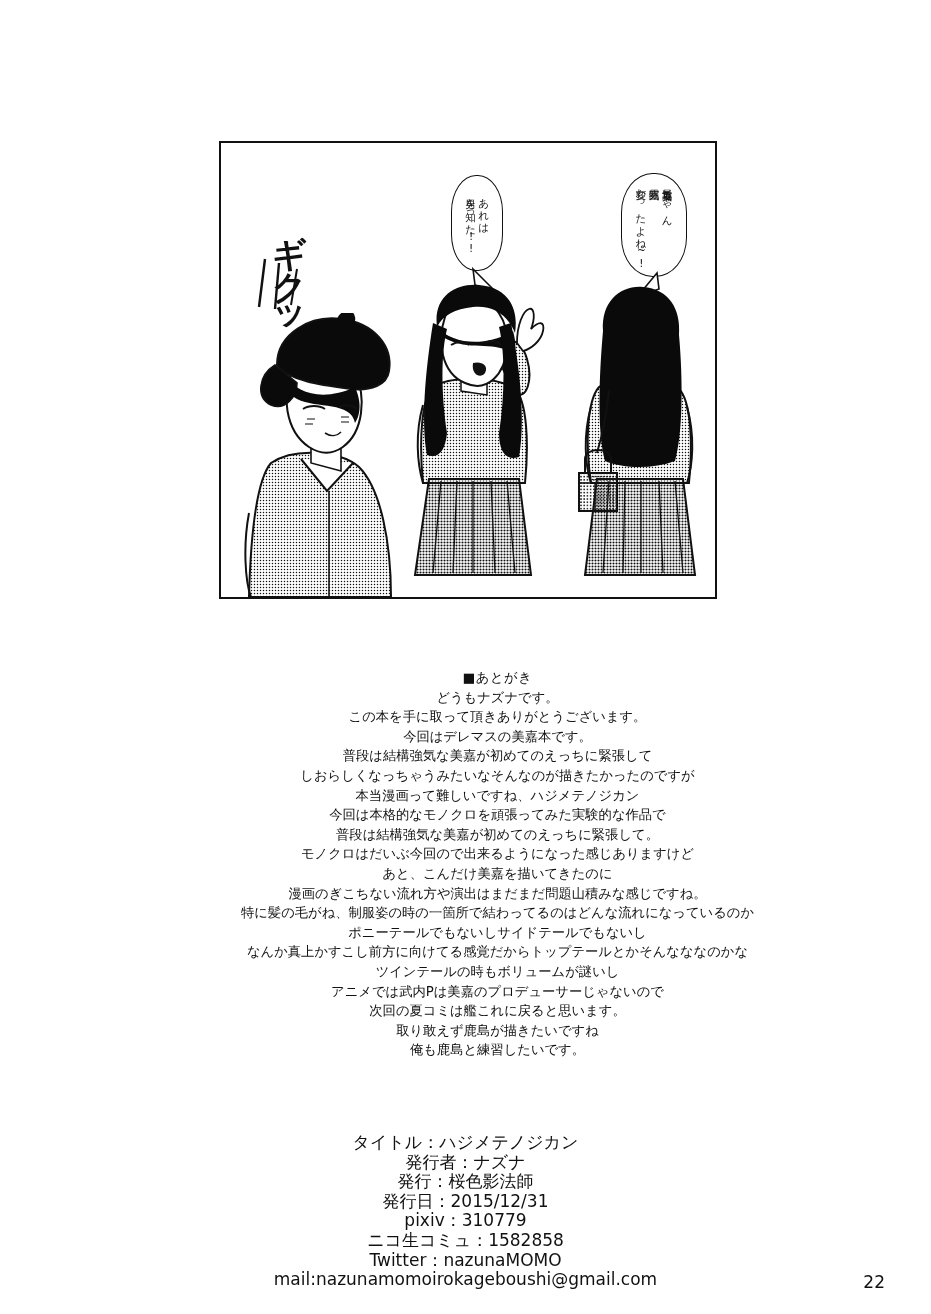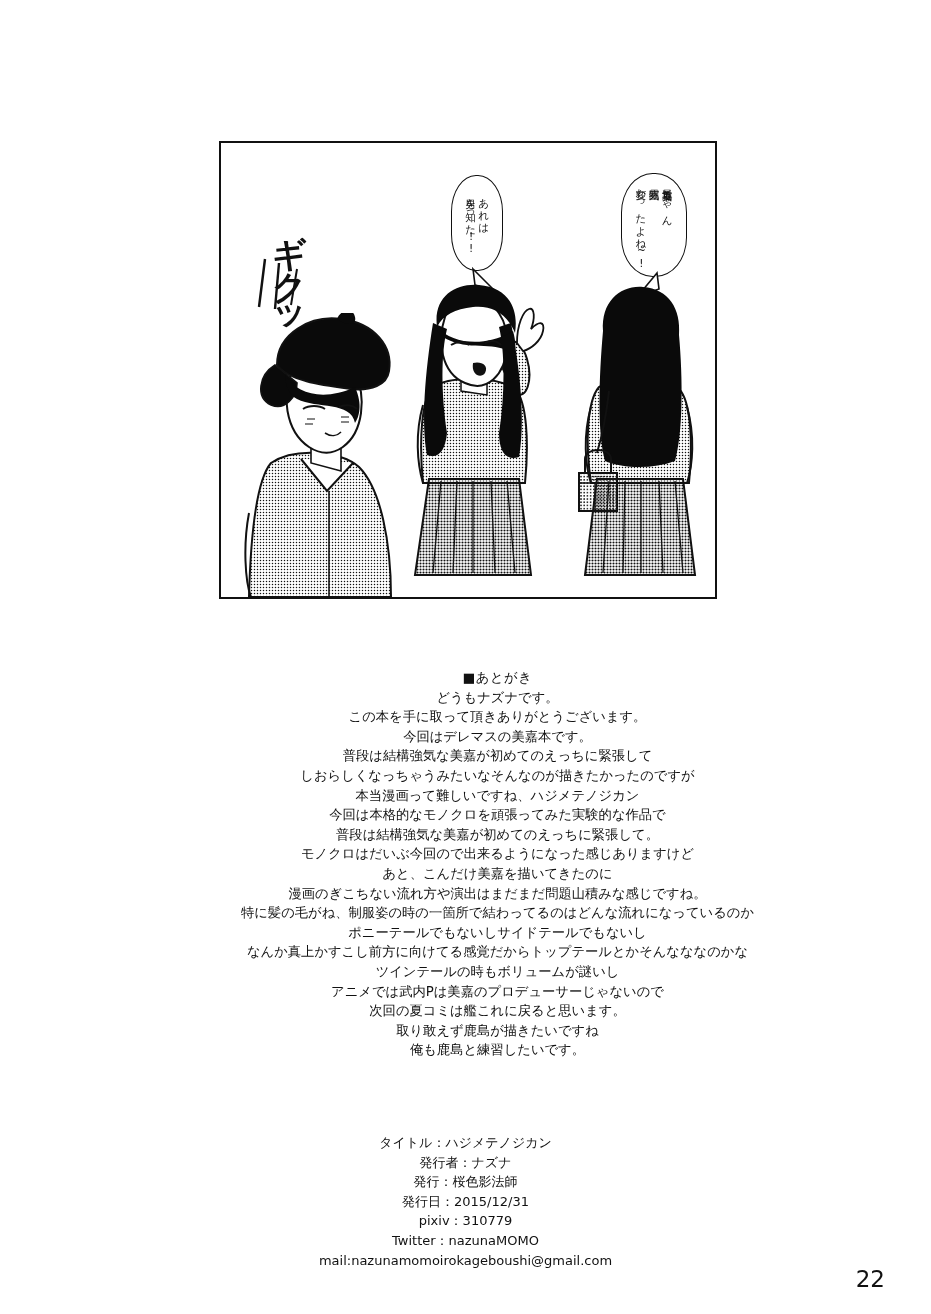--- a/index.html
+++ b/index.html
@@ -81,31 +81,31 @@
   }
 
   
   .colophon {
     position: absolute;
     left: 0;
     top: 1133px;
     width: 931px;
     text-align: center;
     font-family: "DejaVu Sans", sans-serif;
-    font-size: 13px;
+    font-size: 17px;
     line-height: 19.6px;
     color: #111;
   }
 
   .pagenum {
     position: absolute;
     right: 46px;
     bottom: 22px;
     font-family: "DejaVu Sans", sans-serif;
-    font-size: 23px;
+    font-size: 17px;
     color: #111;
   }
 
   
   .fig { position: absolute; }
 </style>
 </head>
 <body>
 
 <div class="panel">
@@ -288,17 +288,18 @@
   <div>取り敢えず鹿島が描きたいですね</div>
   <div>俺も鹿島と練習したいです。</div>
 </div>
 
 <div class="colophon">
   <div>タイトル：ハジメテノジカン</div>
   <div>発行者：ナズナ</div>
   <div>発行：桜色影法師</div>
   <div>発行日：2015/12/31</div>
   <div>pixiv：310779</div>
+  <div>ニコ生コミュ：1582858</div>
   <div>Twitter：nazunaMOMO</div>
   <div>mail:nazunamomoirokageboushi@gmail.com</div>
 </div>
 
 <div class="pagenum">22</div>
 
 </body></html>

